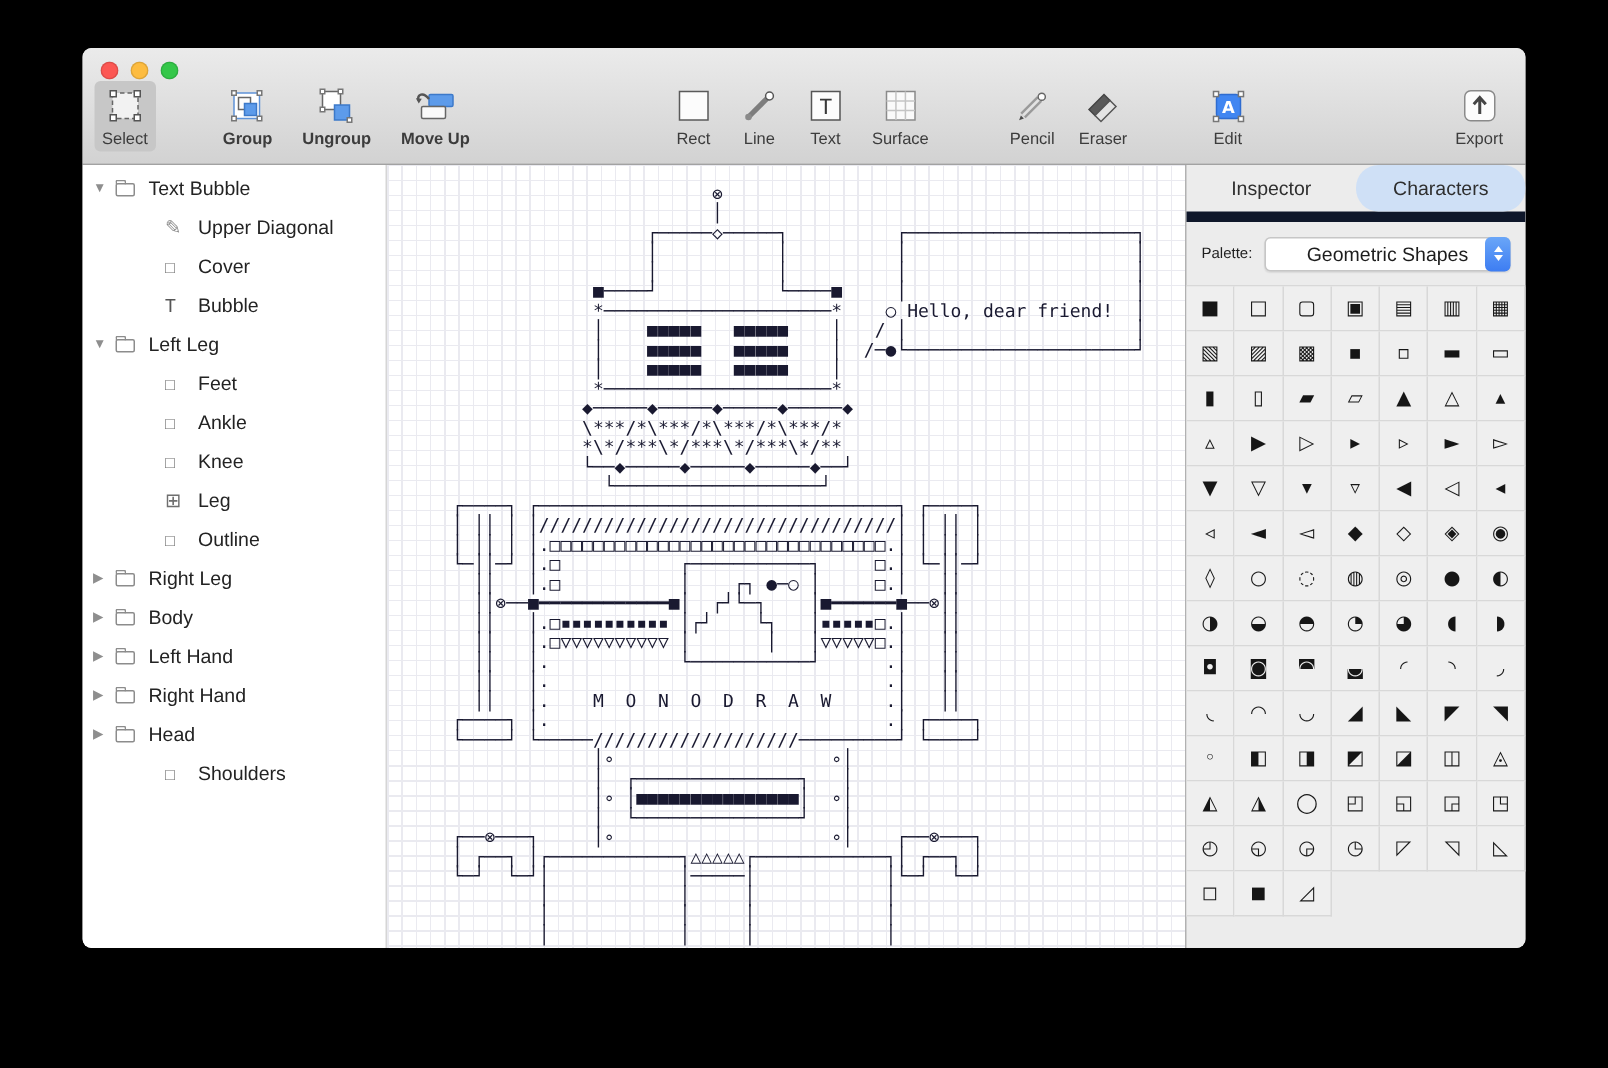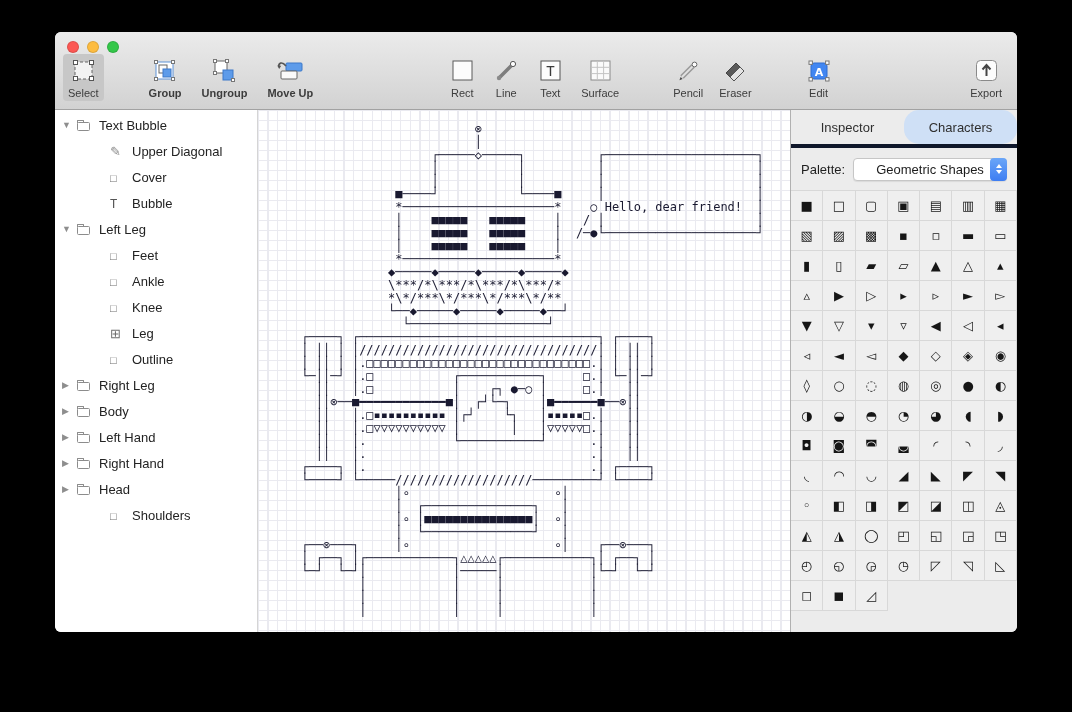--- a/index.html
+++ b/index.html
@@ -55,26 +55,26 @@
     repeating-linear-gradient(to right,#eaeaf0 0,#eaeaf0 1px,transparent 1px,transparent 9.5px),
     repeating-linear-gradient(to bottom,#eaeaf0 0,#eaeaf0 1px,transparent 1px,transparent 10px),
     #fff;}
   .art{position:absolute;left:0;top:0;font-family:"DejaVu Sans Mono",monospace;
        font-size:12px;line-height:13px;color:#191930;}
   .art-line{height:13px;white-space:pre;}
 
   
   .panel{width:227px;background:#ececec;border-left:1px solid #b1b1b1;
          display:flex;flex-direction:column;}
-  .tabs{height:38px;display:flex;border-bottom:4px solid #0f172a;flex:none;}
+  .tabs{height:38px;display:flex;border-bottom:7px solid #0f172a;flex:none;}
   .tab{flex:1;display:flex;align-items:center;justify-content:center;
        font-size:13px;color:#2f2f2f;}
   .tab.active{background:var(--tabsel);border-radius:15px;}
   .palette-row{height:42px;display:flex;align-items:center;padding:0 10px;flex:none;}
-  .palette-label{font-size:13px;color:#1f1f1f;margin-right:8px;text-align:center;}
+  .palette-label{font-size:10px;color:#1f1f1f;margin-right:8px;text-align:center;}
   .select{flex:1;height:23px;background:#fff;border:1px solid #c6c6c6;border-radius:4px;
           display:flex;align-items:center;position:relative;box-shadow:0 1px 1px rgba(0,0,0,.08);}
   .select-value{flex:1;text-align:center;font-size:13px;color:#1c1c1c;}
   .stepper{position:absolute;right:-1px;top:-1px;width:17px;height:23px;border-radius:4px;
            background:linear-gradient(#6aa6f8,#3d7df2);display:flex;flex-direction:column;
            align-items:center;justify-content:center;gap:2px;}
   .stepper .up{width:0;height:0;border-left:3.5px solid transparent;
                border-right:3.5px solid transparent;border-bottom:4.5px solid #fff;}
   .stepper .down{width:0;height:0;border-left:3.5px solid transparent;
                border-right:3.5px solid transparent;border-top:4.5px solid #fff;}
@@ -407,20 +407,21 @@
           <div class="art-line">      ┌────┐ ┌─────────────────────────────────┐ ┌────┐</div>
           <div class="art-line">      │ ││ │ │/////////////////////////////////│ │ ││ │</div>
           <div class="art-line">      │ ││ │ │.□□□□□□□□□□□□□□□□□□□□□□□□□□□□□□□.│ │ ││ │</div>
           <div class="art-line">      └─││─┘ │.□           ┌───────────┐     □.│ └─││─┘</div>
           <div class="art-line">        ││   │.□           │    ┌┐ ●─○ │     □.│   ││</div>
           <div class="art-line">        ││⊗──■━━━━━━━━━━━━■│  ┌┘└─┐    │■━━━━━━■──⊗││</div>
           <div class="art-line">        ││   │.□▪▪▪▪▪▪▪▪▪▪ │┌┘    └┐   │▪▪▪▪▪□.│   ││</div>
           <div class="art-line">        ││   │.□▽▽▽▽▽▽▽▽▽▽ │       │   │▽▽▽▽▽□.│   ││</div>
           <div class="art-line">        ││   │.            └───────────┘      .│   ││</div>
           <div class="art-line">        ││   │.                               .│   ││</div>
+          <div class="art-line">        ││   │.    M  O  N  O  D  R  A  W     .│   ││</div>
           <div class="art-line">      ┌────┐ │.                               .│ ┌────┐</div>
           <div class="art-line">      └────┘ └─────///////////////////─────────┘ └────┘</div>
           <div class="art-line">                   │∘                    ∘│</div>
           <div class="art-line">                   │  ┌───────────────┐   │</div>
           <div class="art-line">                   │∘ │■■■■■■■■■■■■■■■│  ∘│</div>
           <div class="art-line">                   │  └───────────────┘   │</div>
           <div class="art-line">      ┌──⊗───┐     │∘                    ∘│    ┌──⊗───┐</div>
           <div class="art-line">      │ ┌──┐ │┌────────────┐△△△△△┌────────────┐│ ┌──┐ │</div>
           <div class="art-line">      └─┘  └─┘│            │─────│            │└─┘  └─┘</div>
           <div class="art-line">              │            │     │            │</div>

